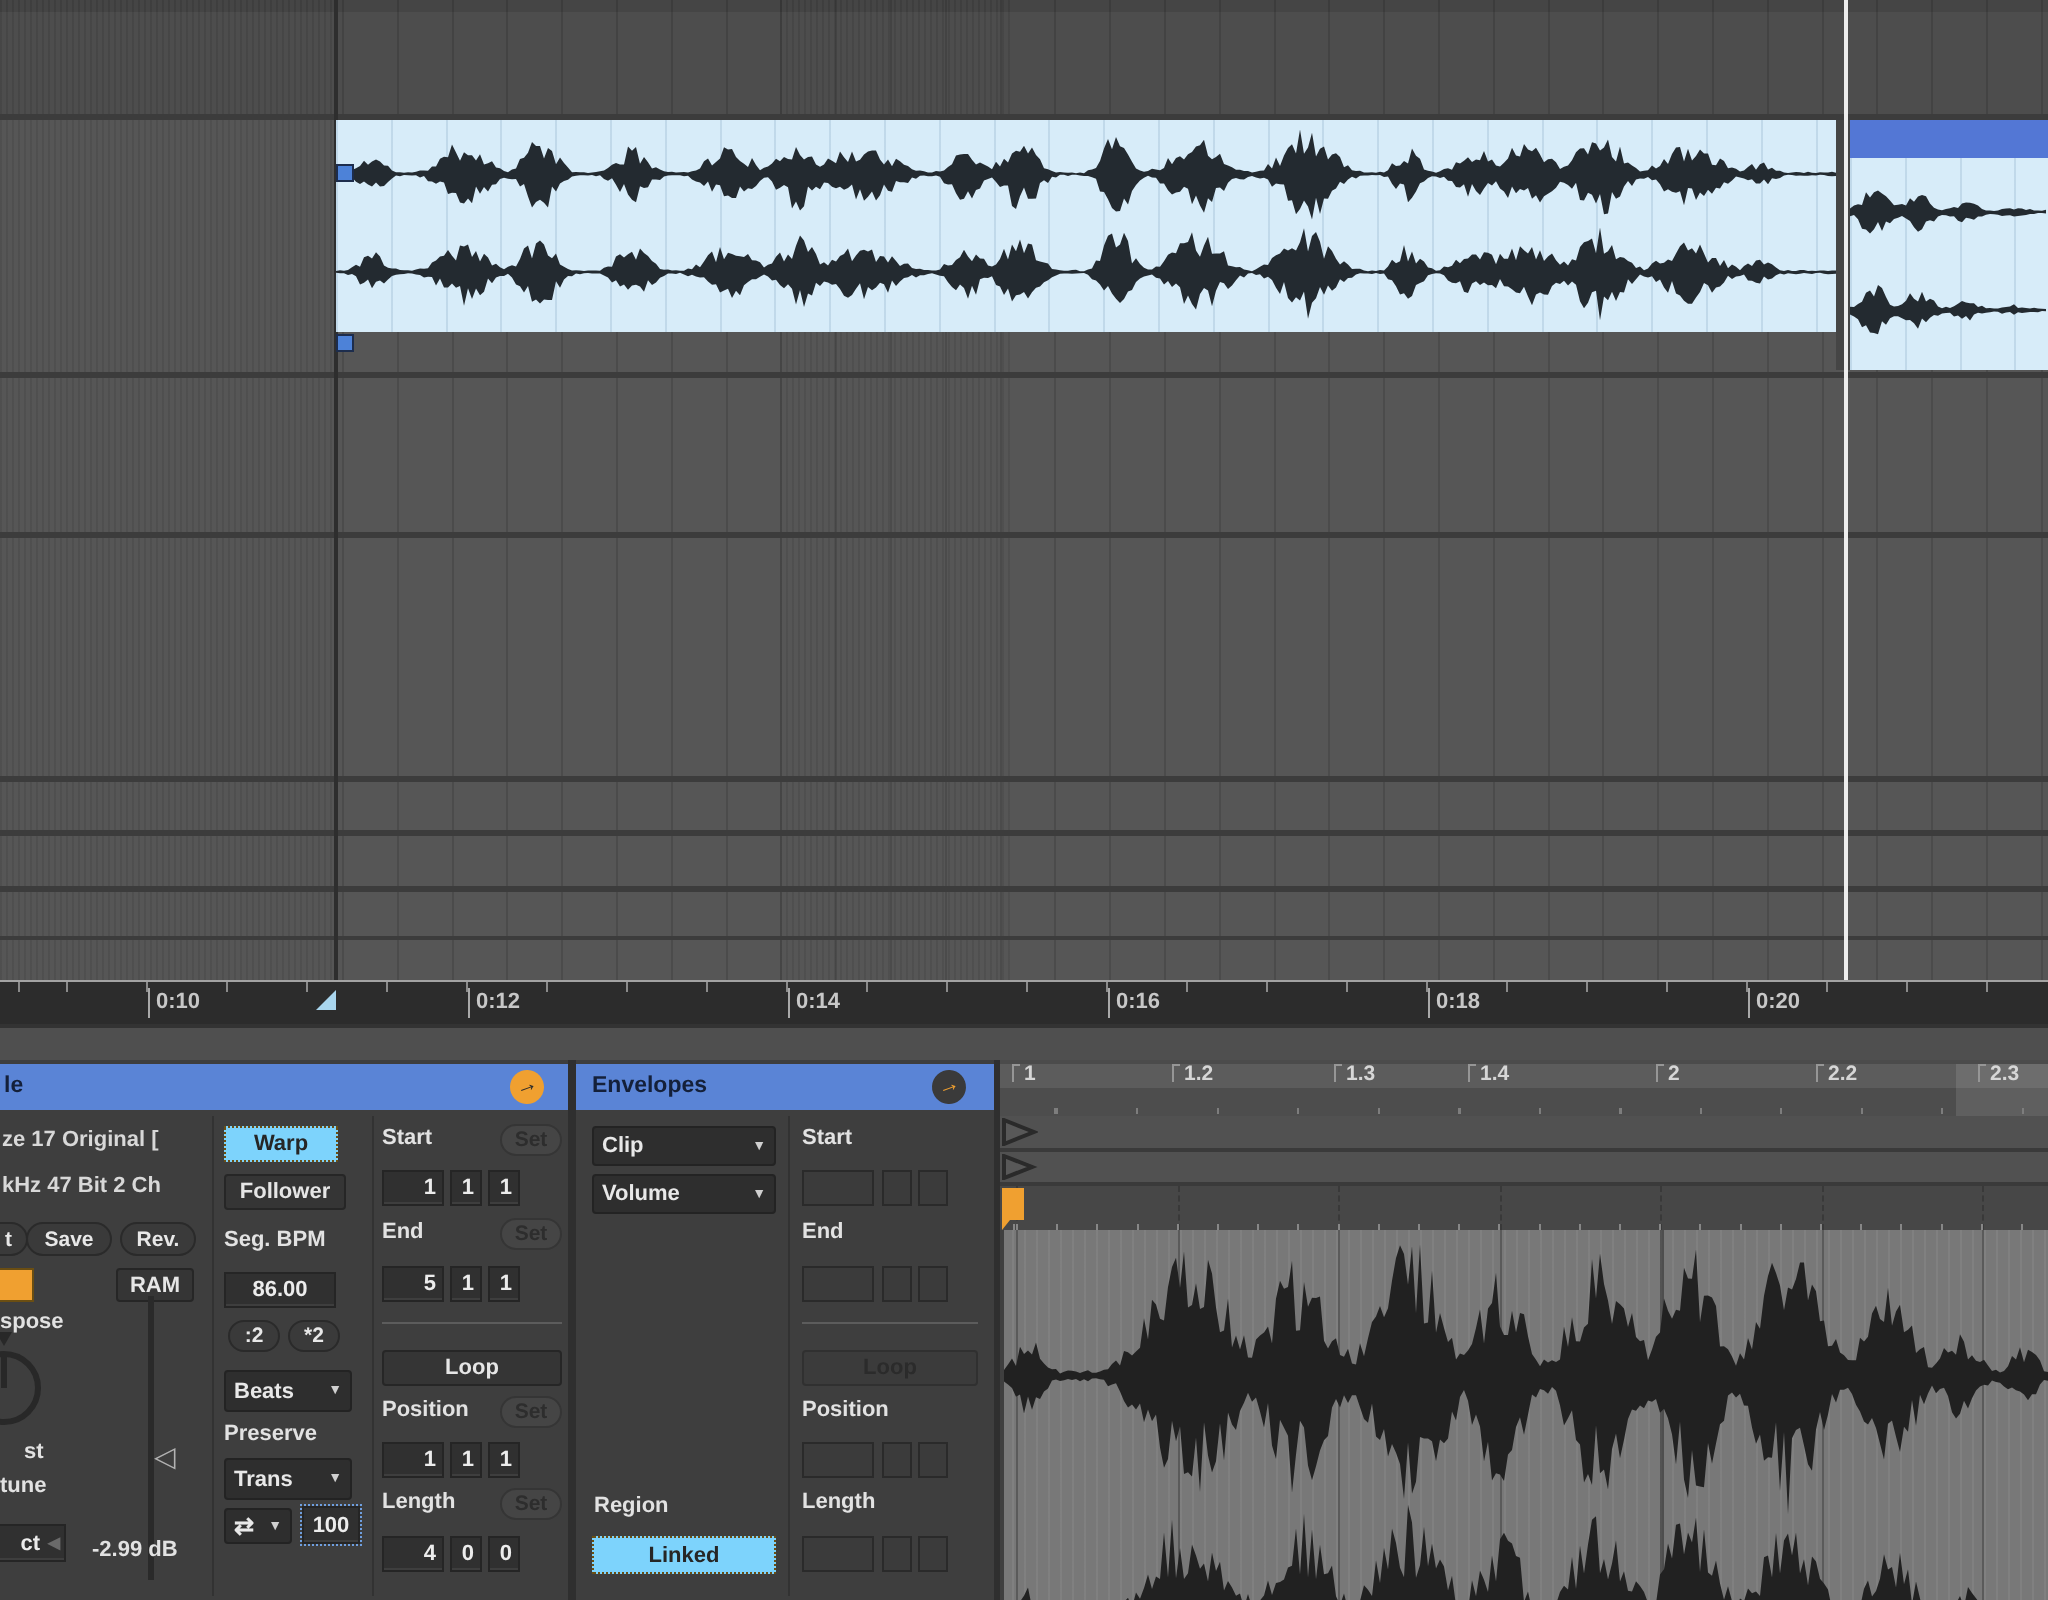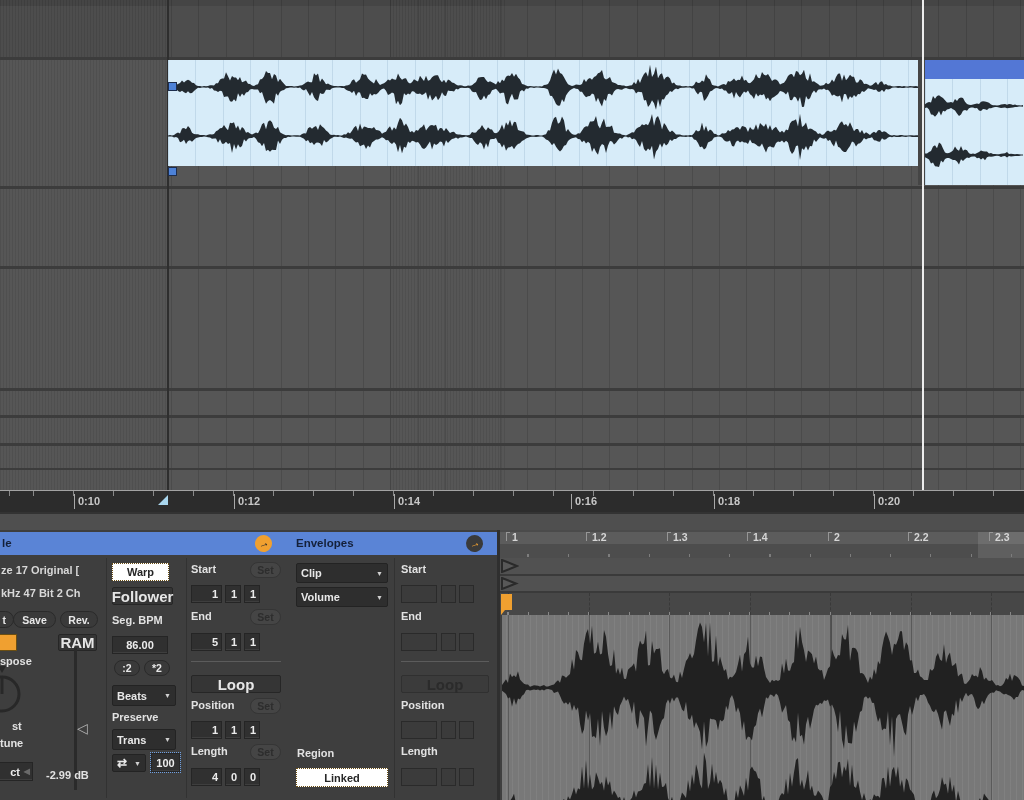--- a/index.html
+++ b/index.html
@@ -34,26 +34,26 @@
   .vdiv{position:absolute;width:1px;background:#323232;top:28px;height:240px;}
   .box{background:#303030;border:1px solid #252525;box-shadow:inset 0 -1px 0 rgba(255,255,255,.07);
        color:#ececec;font-size:11px;font-weight:700;display:flex;align-items:center;justify-content:flex-end;
        padding-right:3px;}
   .ebox{background:#3b3b3b;border:1px solid #2a2a2a;}
   .pill{background:#3a3a3a;border:1px solid #2a2a2a;border-radius:9px;color:#e8e8e8;
         font-size:10.5px;font-weight:700;display:flex;align-items:center;justify-content:center;}
   .setpill{background:#454545;border:1px solid #353535;border-radius:8px;color:#2d2d2d;
         font-size:10.5px;font-weight:700;display:flex;align-items:center;justify-content:center;}
   .btn{background:#353535;border:1px solid #262626;border-radius:2px;color:#e6e6e6;
-       font-size:15px;font-weight:700;display:flex;align-items:center;justify-content:center;}
+       font-size:11px;font-weight:700;display:flex;align-items:center;justify-content:center;}
   .btn.disabled{color:#2b2b2b;background:#3b3b3b;border-color:#303030;}
   .dd{background:#2e2e2e;border:1px solid #232323;border-radius:2px;color:#e8e8e8;
       font-size:11px;font-weight:700;display:flex;align-items:center;padding:0 4px;}
   .dd .ddarr{margin-left:auto;font-size:7px;color:#d0d0d0;}
-  .orangebtn{background:#ffffff;border:1px dotted #6b4e12;color:#262626;font-size:11px;font-weight:700;
+  .orangebtn{background:#7dd3fc;border:1px dotted #6b4e12;color:#262626;font-size:11px;font-weight:700;
       display:flex;align-items:center;justify-content:center;}
   
   #editor{position:absolute;left:500px;top:530px;width:524px;height:270px;background:#4b4b4b;overflow:hidden;}
   .beatlabel{position:absolute;top:1px;font-size:10.5px;font-weight:700;color:#d6d6d6;display:flex;}
   .beatlabel::before{content:'';width:3px;height:8px;border-left:1px solid #969696;
      border-top:1px solid #969696;margin-right:2px;margin-top:1px;}
   .mlane{position:absolute;left:0;width:524px;background:#515151;border-bottom:2px solid #3a3a3a;}
   .dashline{position:absolute;top:0;bottom:0;width:0;border-left:1px dashed #393939;}
   .beatline{position:absolute;top:0;bottom:0;width:1px;background:rgba(0,0,0,.25);}
 </style>
@@ -107,31 +107,31 @@
 
 
     <div class="abs" style="left:922px;top:0;width:2px;height:490px;background:#ededed;z-index:50;"></div>
   </div>
 
   <div id="ruler">
     <div class="minticks"></div>
     <span class="tlabel" style="left:74px;">0:10</span>
     <span class="tlabel" style="left:234px;">0:12</span>
     <span class="tlabel" style="left:394px;">0:14</span>
-    <span class="tlabel" style="left:571px;">0:16</span>
+    <span class="tlabel" style="left:554px;">0:16</span>
     <span class="tlabel" style="left:714px;">0:18</span>
     <span class="tlabel" style="left:874px;">0:20</span>
     <div class="abs" style="left:158px;top:4px;width:0;height:0;border-left:10px solid transparent;border-bottom:10px solid #a9d6ee;"></div>
   </div>
 
   <div class="abs" style="left:0;top:512px;width:1024px;height:18px;background:#4f4f4f;border-top:2px solid #333;"></div>
 
   <div class="abs" style="left:0;top:530px;width:1024px;height:270px;background:#2f2f2f;"></div>
 
-  <div class="panel" style="left:0;width:284px;padding-left:40px;">
+  <div class="panel" style="left:0;width:284px;">
     <div class="ptitle">
       <span style="padding-left:2px;">le</span>
       <div class="circlebtn" style="left:255px;top:3px;background:#f0a030;color:#2b2b2b;transform:rotate(-20deg);">→</div>
     </div>
     <div class="vdiv" style="left:106px;"></div>
     <div class="vdiv" style="left:186px;"></div>
 
     <div class="abs lbl" style="left:1px;top:34px;color:#d8d8d8;">ze 17 Original [</div>
     <div class="abs lbl" style="left:1px;top:57px;color:#d8d8d8;">kHz 47 Bit 2 Ch</div>
     <div class="abs pill" style="left:-26px;top:81px;width:40px;height:17px;justify-content:flex-end;padding-right:7px;">t</div>
@@ -239,21 +239,21 @@
   <div id="editor">
 
     <div class="abs" style="left:0;top:2px;width:478px;height:12px;background:#5c5c5c;"></div>
     <div class="abs" style="left:478px;top:2px;width:46px;height:12px;background:#6d6d6d;"></div>
 
     <div class="abs" style="left:0;top:14px;width:524px;height:14px;background:#4d4d4d;"></div>
     <div class="abs" style="left:478px;top:14px;width:46px;height:14px;background:#5f5f5f;"></div>
     <span class="beatlabel" style="left:6px;">1</span>
     <span class="beatlabel" style="left:86px;">1.2</span>
     <span class="beatlabel" style="left:167px;">1.3</span>
-    <span class="beatlabel" style="left:247px;">1.4</span>
+    <span class="beatlabel" style="left:234px;">1.4</span>
     <span class="beatlabel" style="left:328px;">2</span>
     <span class="beatlabel" style="left:408px;">2.2</span>
     <span class="beatlabel" style="left:489px;">2.3</span>
     <div class="abs" style="left:0;top:24px;width:524px;height:3px;background:repeating-linear-gradient(90deg,#7d7d7d 0 1px,transparent 1px 40.25px);background-position-x:28px;"></div>
 
     <div class="mlane" style="top:28px;height:16px;">
       <svg width="18" height="14" style="position:absolute;left:1px;top:1px;">
         <polygon points="1,1 16,7 1,13" fill="#585858" stroke="#2a2a2a" stroke-width="2"></polygon>
       </svg>
     </div>

